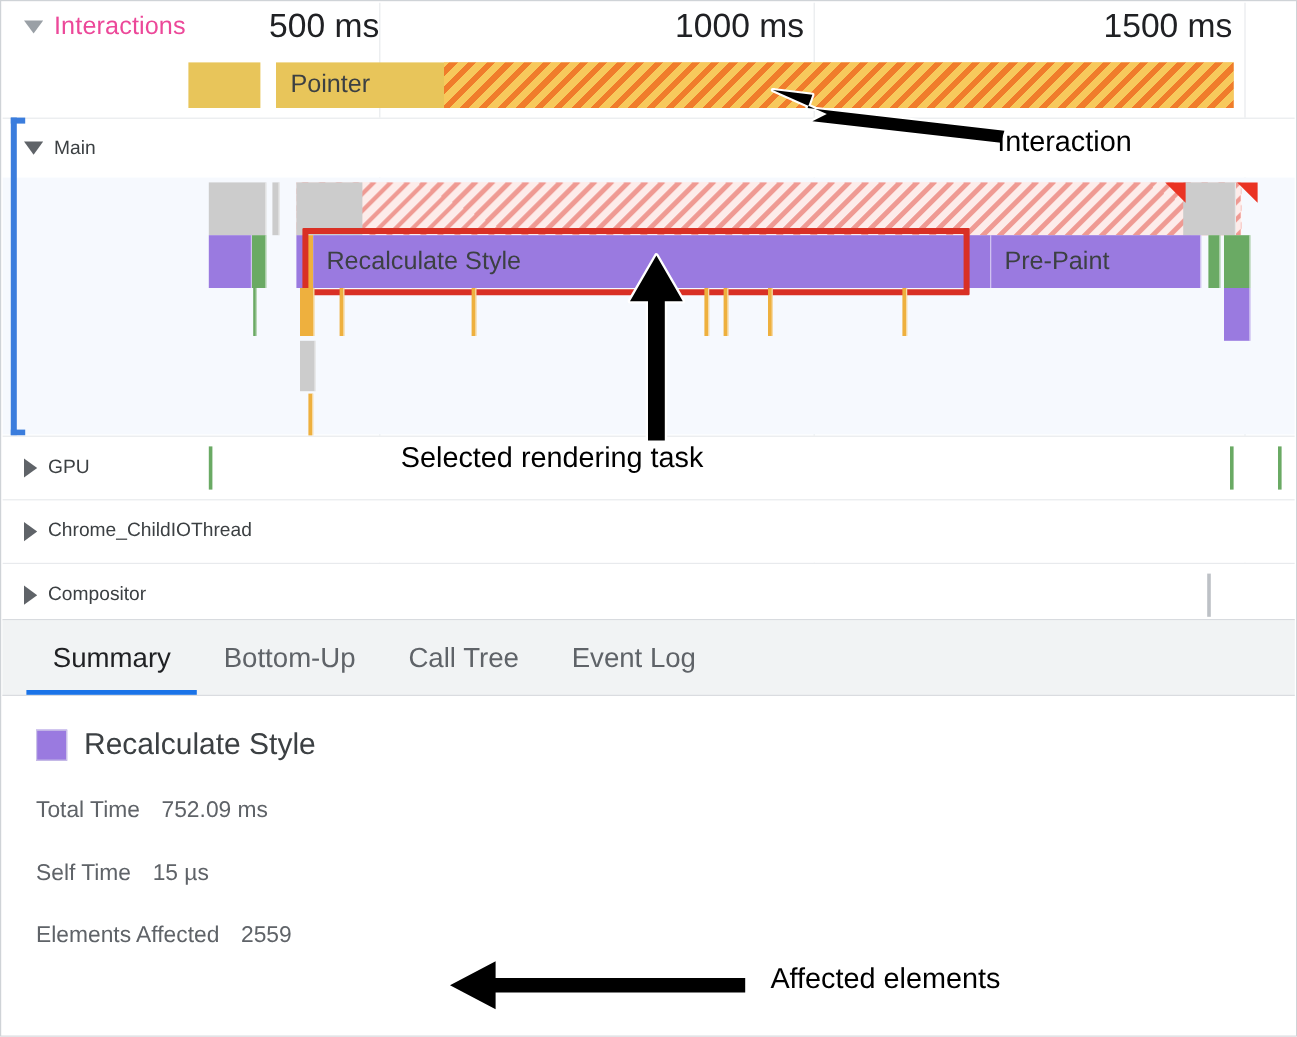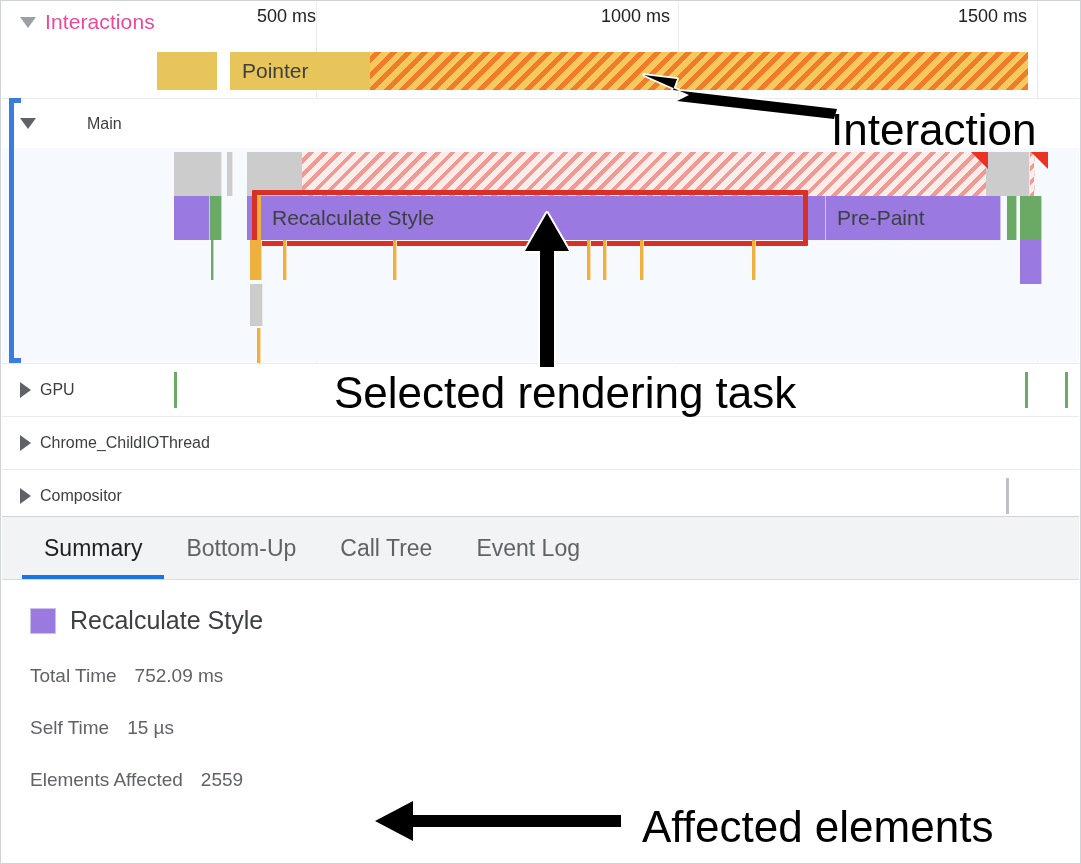--- a/index.html
+++ b/index.html
@@ -65,21 +65,21 @@
     border-bottom: 8px solid transparent;
     border-left: 11px solid #5f6368;
   }
   .track-title { white-space: nowrap; }
   .track-title.muted { color: #ec4899; }
 
   
   .ruler-label {
     position: absolute;
     top: 4px;
-    font-size: 18px;
+    font-size: 28px;
     color: #202124;
     text-align: right;
     white-space: nowrap;
   }
 
   
   .interactions-lane {
     position: absolute;
     left: 0; right: 0;
     top: 44px; height: 44px;
@@ -108,21 +108,20 @@
   
   .main-header {
     position: absolute;
     left: 0; top: 96px;
     height: 50px;
     width: 100%;
     display: flex; align-items: center;
     background: #fff;
     border-top: 1px solid #e8eaed;
     box-sizing: border-box;
-    gap: 42px;
   }
   .main-flame {
     position: absolute;
     left: 0; right: 0;
     top: 146px; height: 214px;
     background: #f6f9fe;
   }
   .blue-bracket {
     position: absolute;
     left: 7px; top: 96px;
@@ -255,21 +254,21 @@
   .row .k { min-width: 0; }
   .row .v { margin-left: 18px; color: #5f6368; }
 
   
   .anno-layer {
     position: absolute; inset: 0;
     pointer-events: none;
   }
   .anno-text {
     position: absolute;
-    font-size: 44px;
+    font-size: 24px;
     color: #000;
     white-space: nowrap;
     font-family: "Liberation Sans", sans-serif;
   }
 </style>
 </head>
 <body>
 
 <div id="root">
 

